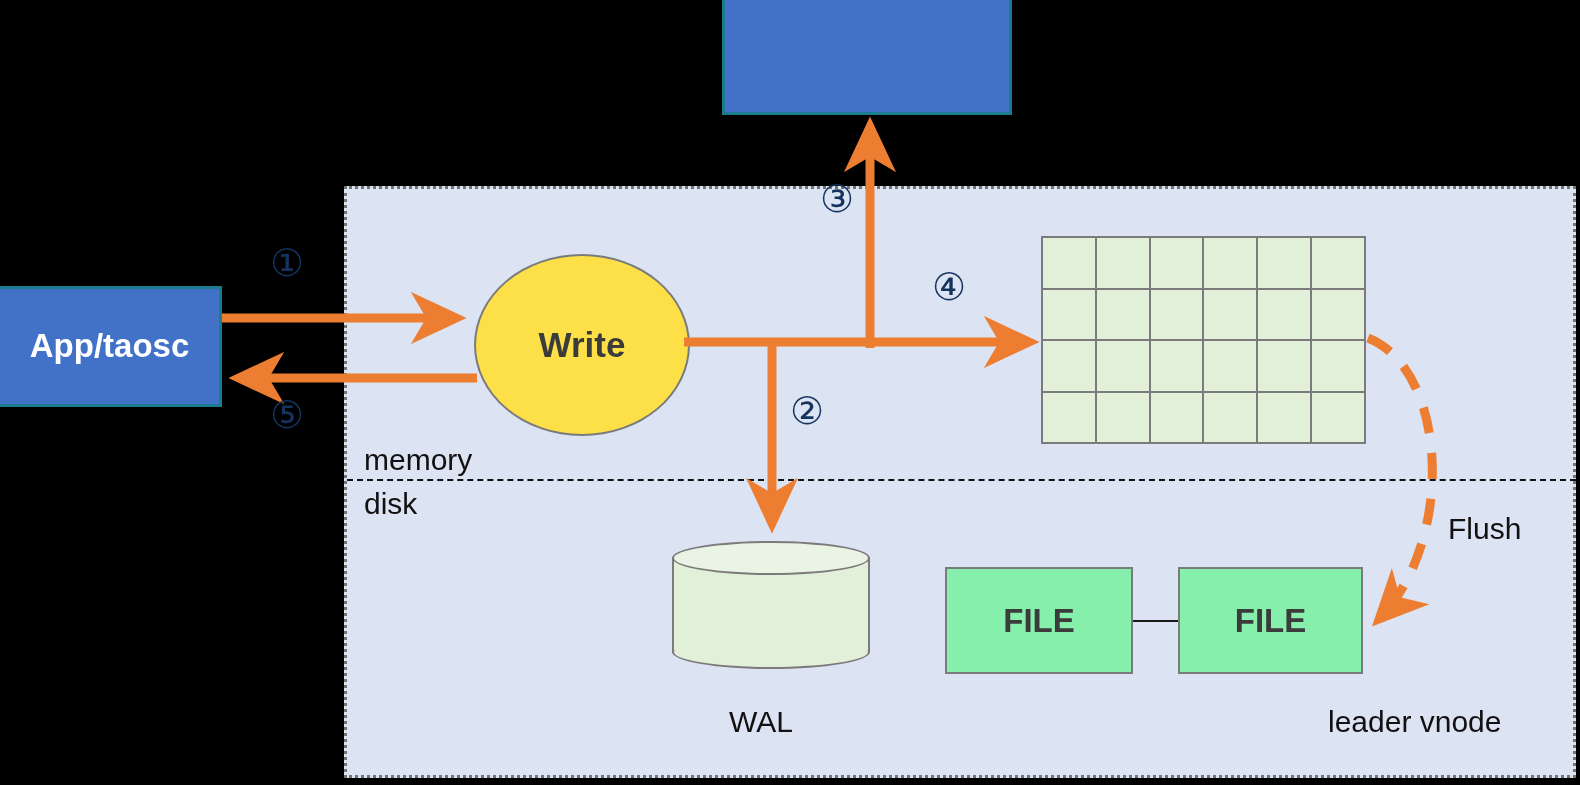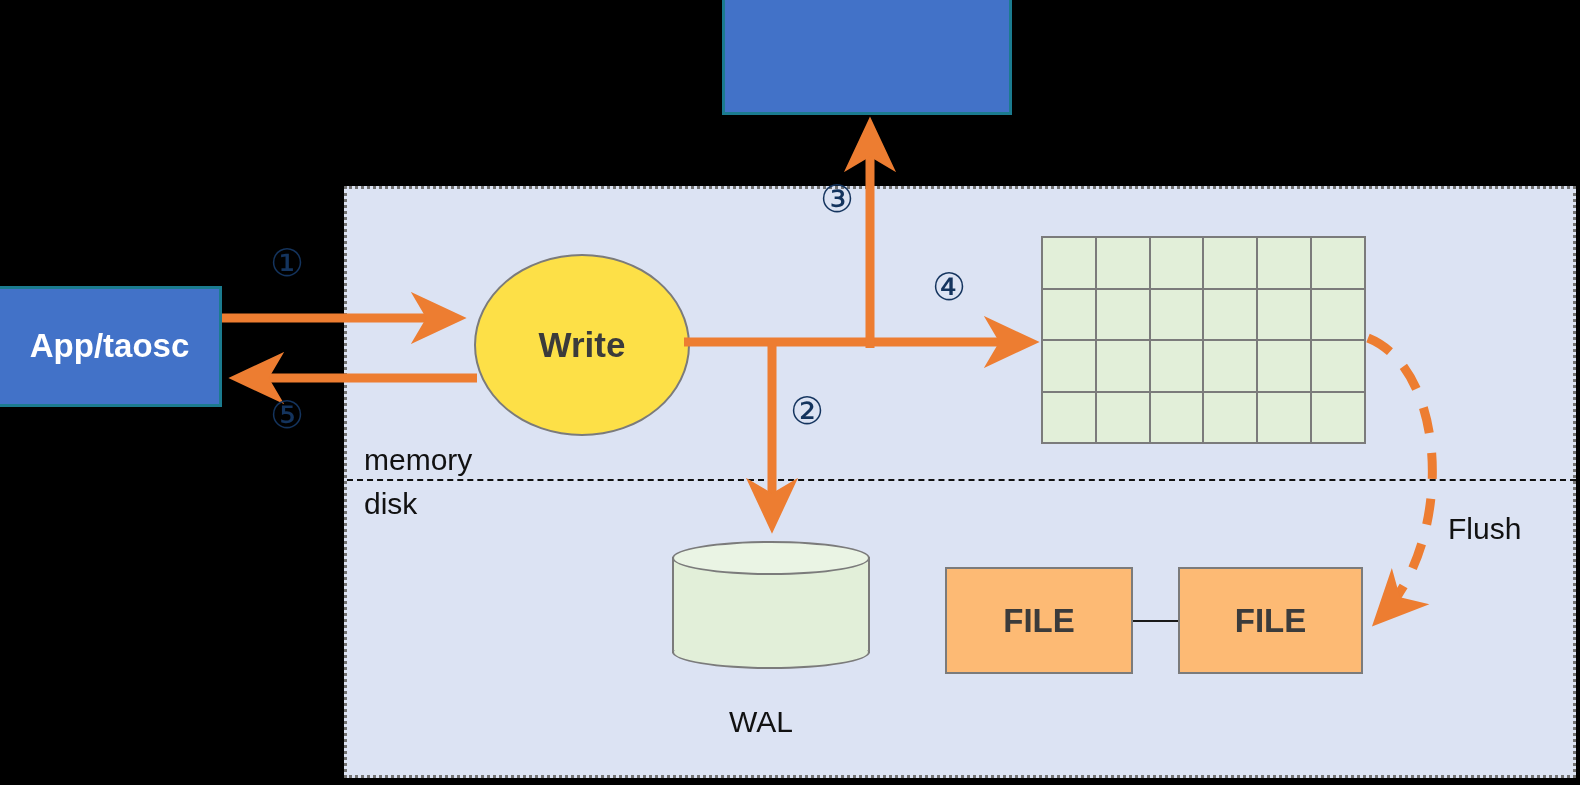--- a/index.html
+++ b/index.html
@@ -51,21 +51,21 @@
   #wal-cyl .body{position:absolute;left:0;top:16px;width:198px;height:96px;
      background:#e2efd9;border-left:2px solid #7b7b7b;border-right:2px solid #7b7b7b;
      box-sizing:border-box;}
   #wal-cyl .top{position:absolute;left:0;top:0;width:198px;height:34px;
      background:#eaf4e4;border:2px solid #7b7b7b;border-radius:50%;box-sizing:border-box;}
   #wal-cyl .bottom{position:absolute;left:0;top:94px;width:198px;height:34px;
      background:#e2efd9;border:2px solid #7b7b7b;border-radius:50%;box-sizing:border-box;
      clip-path:inset(45% 0 0 0);}
 
   .file-box{
-    background:#fdba74;border:2px solid #7b7b7b;box-sizing:border-box;
+    background:#86efac;border:2px solid #7b7b7b;box-sizing:border-box;
     display:flex;align-items:center;justify-content:center;
     color:#3b3b3b;font-weight:bold;font-size:33px;
   }
   #file-1{left:945px;top:567px;width:188px;height:107px;}
   #file-2{left:1178px;top:567px;width:185px;height:107px;}
   #file-link{left:1133px;top:620px;width:45px;height:0;border-top:2px solid #1a1a1a;}
 
   
   .plain-label{color:#111;font-size:30px;white-space:nowrap;}
   #label-memory{left:364px;top:443px;}
@@ -166,20 +166,21 @@
   <div class="abs blue-box" id="follower-vnode">
     <div>
     </div>
   </div>
 
   <div class="abs blue-box" id="app-taosc">App/taosc</div>
 
   <div class="abs plain-label" id="label-memory">memory</div>
   <div class="abs plain-label" id="label-disk">disk</div>
   <div class="abs plain-label" id="label-wal">WAL</div>
+  <div class="abs plain-label" id="label-leader">leader vnode</div>
   <div class="abs plain-label" id="label-flush">Flush</div>
 
   <div class="abs step-num" id="step-1">①</div>
   <div class="abs step-num" id="step-5">⑤</div>
   <div class="abs step-num" id="step-2">②</div>
   <div class="abs step-num" id="step-3">③</div>
   <div class="abs step-num" id="step-4">④</div>
 
 </div>
 

